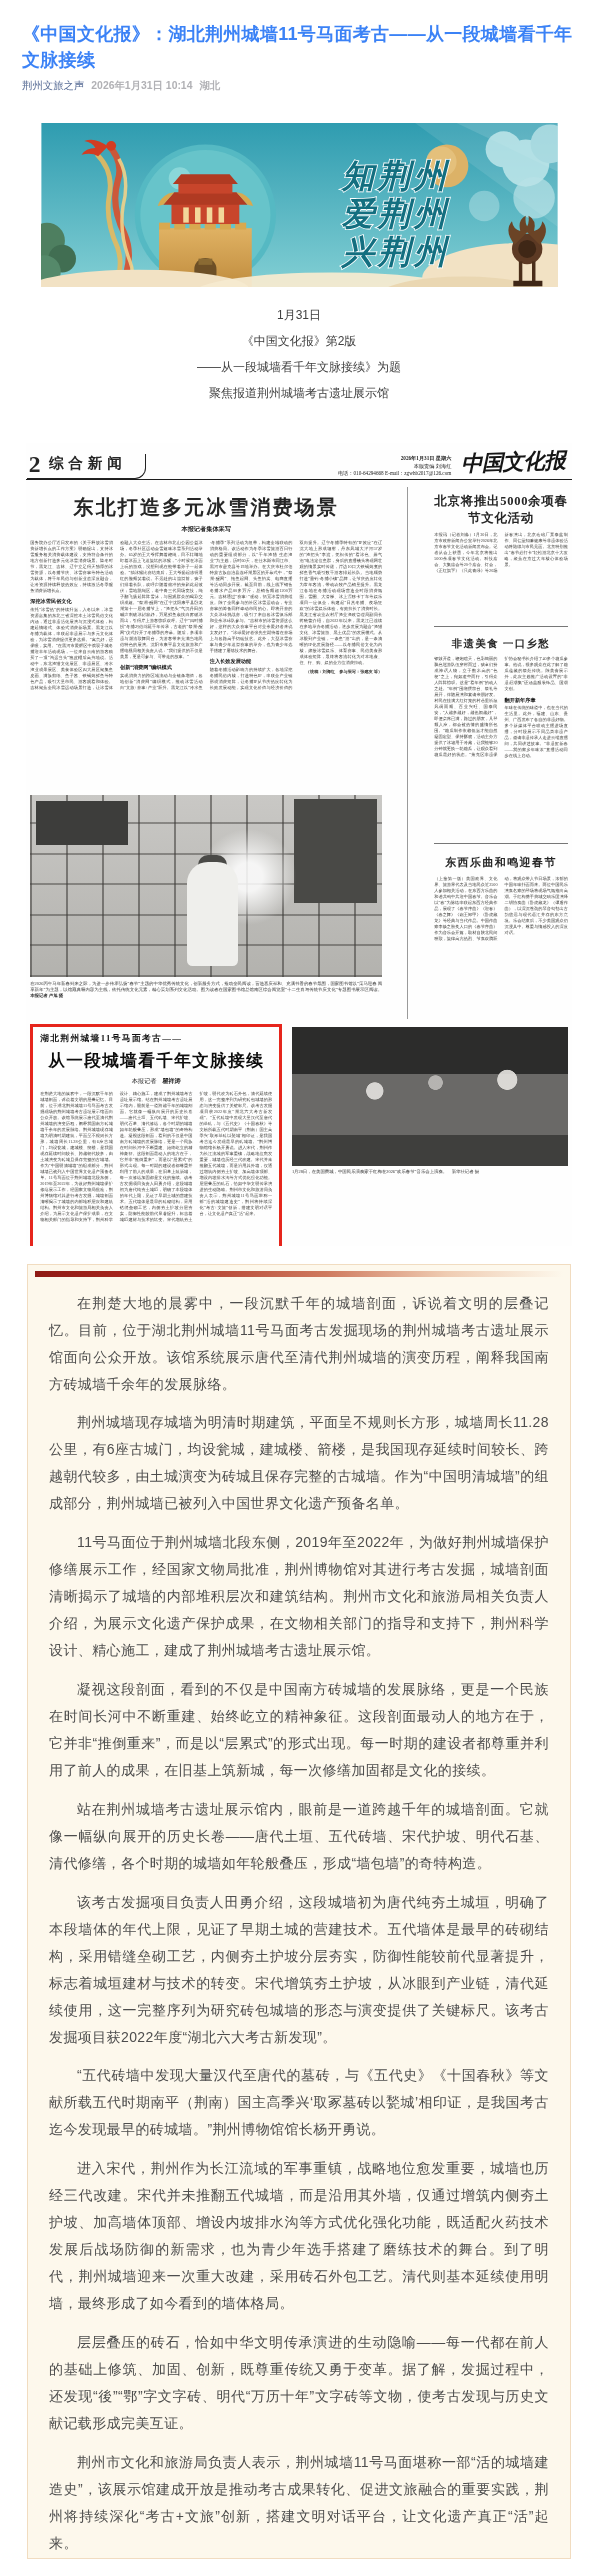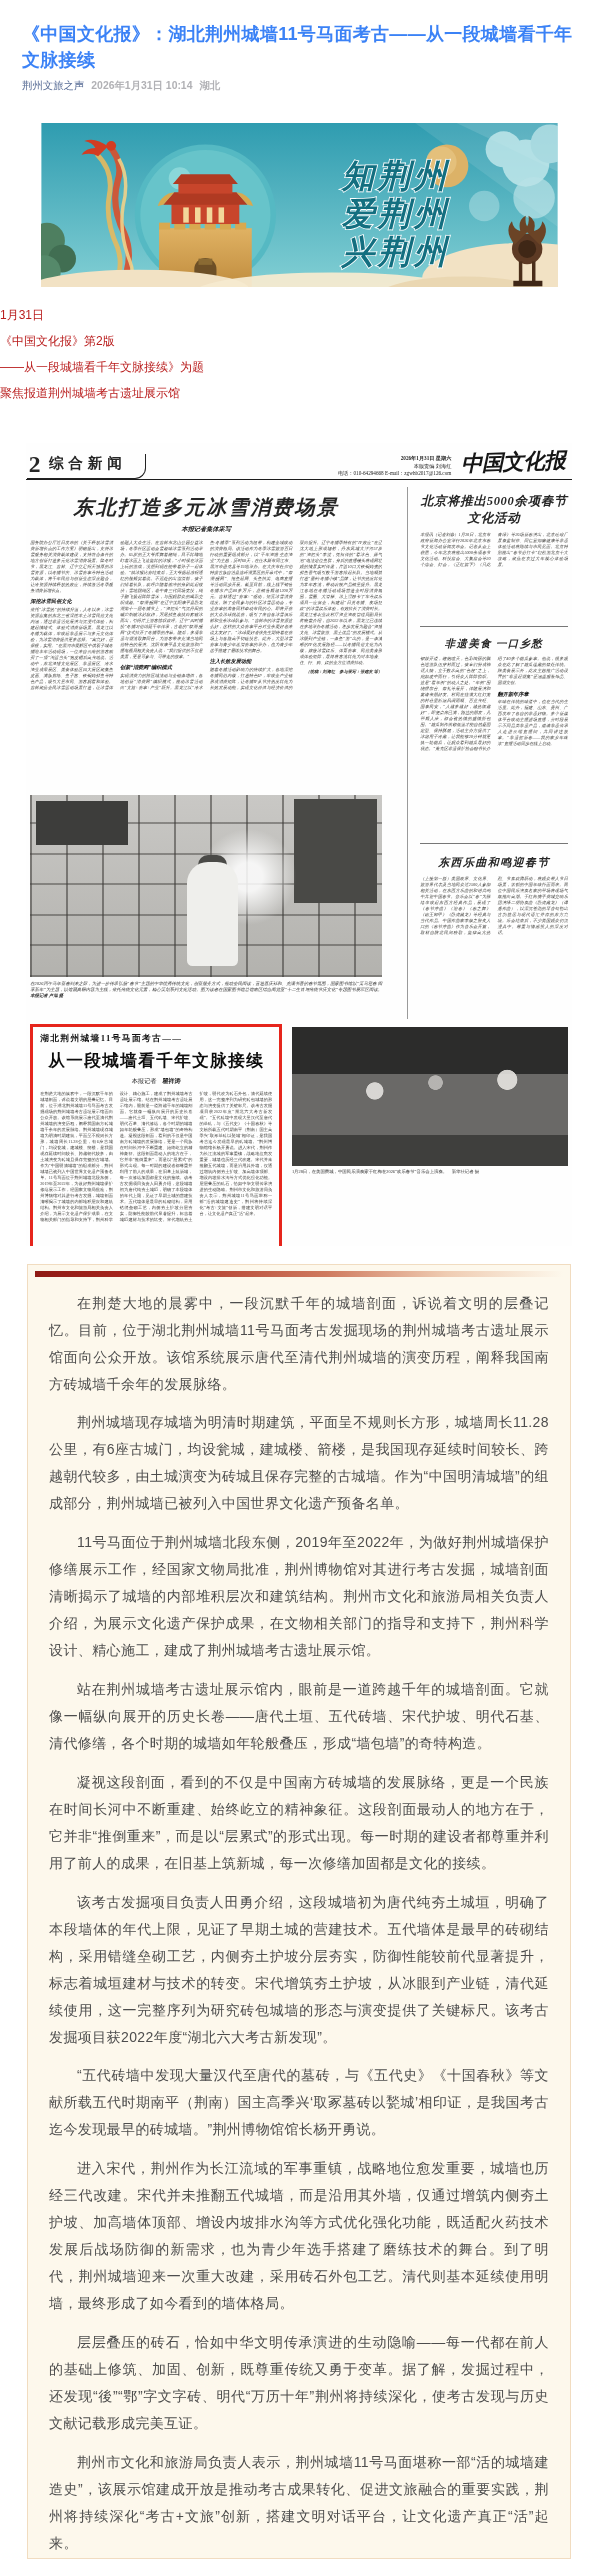--- a/index.html
+++ b/index.html
@@ -10,40 +10,40 @@
   .title{margin:21px 21px 5.5px 22px;font-size:18px;line-height:26px;font-weight:700;color:#3b82f6;letter-spacing:0.3px;}
   .byline{margin:4.2px 22px 0 22px;font-size:10.4px;display:flex;gap:7px;align-items:baseline;}
   .byline .account{color:#576b95;}
   .byline .meta{color:#b1b1b5;font-weight:bold;}
 
   
   .banner{width:517px;height:164px;margin:30.5px auto 0 auto;overflow:hidden;}
   .banner svg{display:block;}
 
   
-  .intro{margin-top:15.3px;text-align:left;color:#b91c1c;font-size:12px;}
+  .intro{margin-top:15.3px;text-align:center;color:#404040;font-size:12px;}
   .intro div{line-height:26px;}
 
   
   .paper{margin:37px auto 0 auto;width:546px;height:803px;background:#fefefe;color:#262626;
          font-family:"Liberation Serif",serif;position:relative;overflow:hidden;padding:0;box-sizing:border-box;}
   .np-head{display:flex;align-items:flex-end;justify-content:space-between;padding:4.2px 2.8px 0 1.4px;}
   .np-sec{display:flex;align-items:flex-end;gap:8.3px;border-bottom:1.4px solid #222;border-right:1.4px solid #222;
           border-bottom-right-radius:11px;padding:0 18px 3.5px 1.4px;}
   .np-no{font-size:23.6px;font-weight:700;line-height:21px;}
   .np-secname{font-size:14.6px;font-weight:700;letter-spacing:4.9px;padding-bottom:1.4px;}
   .np-meta{font-size:5.2px;text-align:right;line-height:7.3px;color:#222;margin-left:auto;margin-right:9.7px;padding-bottom:2.1px;}
   .np-meta .b{font-weight:700;}
   .np-masthead{font-size:21.5px;font-weight:700;font-style:italic;letter-spacing:-0.7px;transform:rotate(-2deg);
                font-family:"Liberation Serif",serif;color:#161616;padding:0 4.2px 2.8px 0;white-space:nowrap;}
   .np-rule{border-top:1.4px solid #1d1d1d;margin:0 0 7px 0;}
 
-  .np-body{display:flex;padding:0 4.2px;gap:25px;font-style:italic;}
+  .np-body{display:flex;padding:0 4.2px;gap:25px;}
   .np-left{width:352px;flex:none;}
-  .np-right{flex:1;border-left:0.7px solid #9a9a9a;padding-left:12px;min-width:0;}
+  .np-right{flex:1;border-left:0.7px solid #9a9a9a;padding-left:26px;min-width:0;}
 
   .np-h-lead{font-size:20px;font-weight:700;text-align:center;letter-spacing:2.1px;margin:7px 0 4.2px 0;}
   .np-byline{text-align:center;font-size:6.2px;font-weight:700;margin-bottom:5.5px;}
   .np-cols{font-size:4.2px;line-height:6px;text-align:justify;color:#3d3c39;overflow:hidden;column-gap:7px;}
   .c4{column-count:4;height:251px;}
   .c3{column-count:3;height:147px;}
   .c2{column-count:2;}
   .h128{height:87px;} .h266{height:180px;} .h212{height:143px;}
   .np-sub{display:block;font-size:5.2px;font-weight:700;color:#141414;margin:4.2px 0 2.8px 0;text-align:left;}
   .np-credit{display:block;text-align:right;font-weight:700;margin-top:2.8px;}
@@ -272,24 +272,24 @@
     </div>
 
   </figure>
 
 
   <section class="artbox">
     <div class="bar-top"></div>
     <p>在荆楚大地的晨雾中，一段沉默千年的城墙剖面，诉说着文明的层叠记忆。目前，位于湖北荆州城墙11号马面考古发掘现场的荆州城墙考古遗址展示馆面向公众开放。该馆系统展示唐代至清代荆州城墙的演变历程，阐释我国南方砖城墙千余年的发展脉络。</p>
     <p>荆州城墙现存城墙为明清时期建筑，平面呈不规则长方形，城墙周长11.28公里，有6座古城门，均设瓮城，建城楼、箭楼，是我国现存延续时间较长、跨越朝代较多，由土城演变为砖城且保存完整的古城墙。作为“中国明清城墙”的组成部分，荆州城墙已被列入中国世界文化遗产预备名单。</p>
     <p>11号马面位于荆州城墙北段东侧，2019年至2022年，为做好荆州城墙保护修缮展示工作，经国家文物局批准，荆州博物馆对其进行考古发掘，城墙剖面清晰揭示了城墙的内部堆积层次和建筑结构。荆州市文化和旅游局相关负责人介绍，为展示文化遗产保护成果，在文物相关部门的指导和支持下，荆州科学设计、精心施工，建成了荆州城墙考古遗址展示馆。</p>
+    <p>凝视这段剖面，看到的不仅是中国南方砖城墙的发展脉络，更是一个民族在时间长河中不断重建、始终屹立的精神象征。这段剖面最动人的地方在于，它并非“推倒重来”，而是以“层累式”的形式出现。每一时期的建设者都尊重并利用了前人的成果，在旧基上筑新城，每一次修缮加固都是文化的接续。</p>
     <p>站在荆州城墙考古遗址展示馆内，眼前是一道跨越千年的城墙剖面。它就像一幅纵向展开的历史长卷——唐代土垣、五代砖墙、宋代护坡、明代石基、清代修缮，各个时期的城墙如年轮般叠压，形成“墙包墙”的奇特构造。</p>
-    <p>凝视这段剖面，看到的不仅是中国南方砖城墙的发展脉络，更是一个民族在时间长河中不断重建、始终屹立的精神象征。这段剖面最动人的地方在于，它并非“推倒重来”，而是以“层累式”的形式出现。每一时期的建设者都尊重并利用了前人的成果，在旧基上筑新城，每一次修缮加固都是文化的接续。</p>
     <p>该考古发掘项目负责人田勇介绍，这段城墙初为唐代纯夯土城垣，明确了本段墙体的年代上限，见证了早期土城的营建技术。五代墙体是最早的砖砌结构，采用错缝垒砌工艺，内侧夯土护坡分层夯实，防御性能较前代显著提升，标志着城垣建材与技术的转变。宋代增筑夯土护坡，从冰眼到产业链，清代延续使用，这一完整序列为研究砖包城墙的形态与演变提供了关键标尺。该考古发掘项目获2022年度“湖北六大考古新发现”。</p>
     <p>“五代砖墙中发现大量汉代至唐代的墓砖，与《五代史》《十国春秋》等文献所载五代时期南平（荆南）国主高季兴‘取冢墓砖以甃城’相印证，是我国考古迄今发现最早的砖城墙。”荆州博物馆馆长杨开勇说。</p>
     <p>进入宋代，荆州作为长江流域的军事重镇，战略地位愈发重要，城墙也历经三代改建。宋代并未推翻五代城墙，而是沿用其外墙，仅通过增筑内侧夯土护坡、加高墙体顶部、增设内坡排水沟等方式优化强化功能，既适配火药技术发展后战场防御的新需求，也为青少年选手搭建了磨练技术的舞台。到了明代，荆州城墙迎来一次重大改建，采用砖石外包工艺。清代则基本延续使用明墙，最终形成了如今看到的墙体格局。</p>
-    <p>层层叠压的砖石，恰如中华文明传承演进的生动隐喻——每一代都在前人的基础上修筑、加固、创新，既尊重传统又勇于变革。据了解，发掘过程中，还发现“後”“鄂”字文字砖、明代“万历十年”荆州将持续深化，使考古发现与历史文献记载形成完美互证。</p>
+    <p>层层叠压的砖石，恰如中华文明传承演进的生动隐喻——每一代都在前人的基础上修筑、加固、创新，既尊重传统又勇于变革。据了解，发掘过程中，还发现“後”“鄂”字文字砖、明代“万历十年”文字砖等文物，使考古发现与历史文献记载形成完美互证。</p>
     <p>荆州市文化和旅游局负责人表示，荆州城墙11号马面堪称一部“活的城墙建造史”，该展示馆建成开放是推动考古成果转化、促进文旅融合的重要实践，荆州将持续深化“考古+文旅”创新，搭建文明对话平台，让文化遗产真正“活”起来。</p>
 
   </section>
 
 </div>
 
 
 </body></html>

